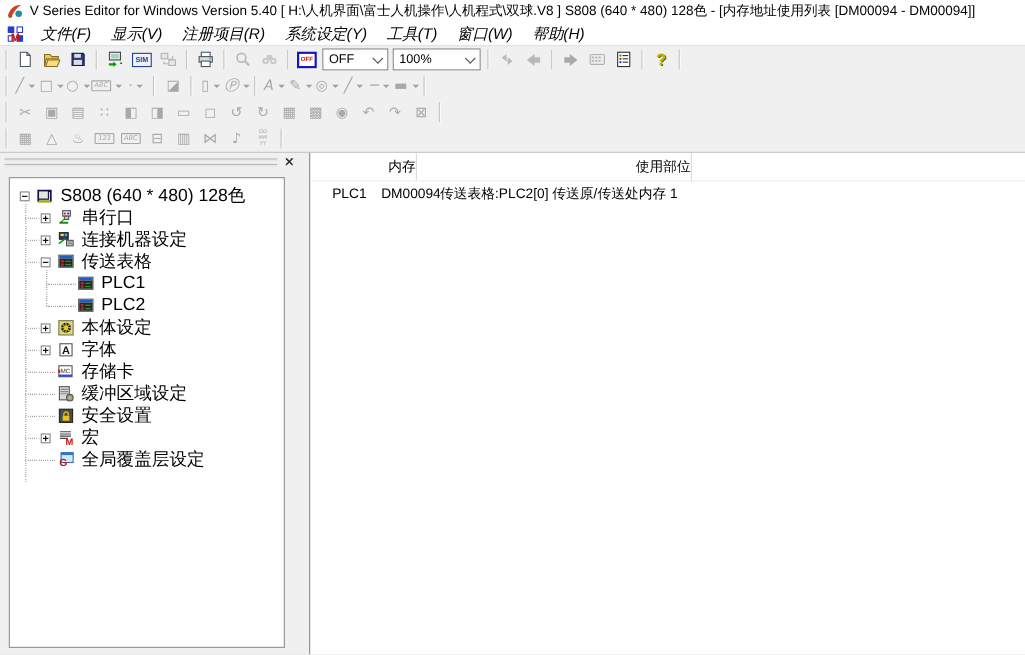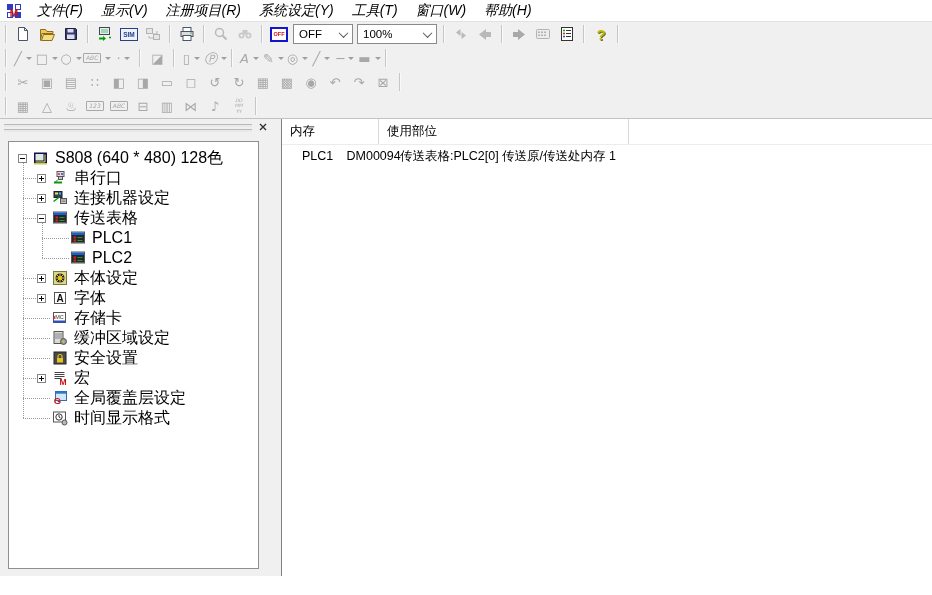--- a/index.html
+++ b/index.html
@@ -61,34 +61,44 @@
   .v1{left:33px;top:81px;height:35px;}
   .exp{width:9px;height:9px;border:1px solid #848484;background:#fff;margin-right:6px;position:relative;
        flex:none;box-sizing:border-box;z-index:1;}
   .exp::before{content:"";position:absolute;left:1px;top:3px;width:5px;height:1px;background:#000;}
   .exp.plus::after{content:"";position:absolute;left:3px;top:1px;width:1px;height:5px;background:#000;}
   .tico{width:16px;height:16px;margin-right:6px;flex:none;z-index:1;}
   .tlabel{font-size:16px;}
   
   .rpanel{flex:1;background:#fff;border-left:1px solid #808080;overflow:hidden;}
   .ghead{display:flex;height:25px;align-items:stretch;border-bottom:1px solid #ececec;}
-  .gcol{display:flex;align-items:center;padding-left:8px;font-size:12.5px;box-sizing:border-box;}
+  .gcol{display:flex;align-items:center;padding-left:8px;font-size:12.5px;box-sizing:border-box;justify-content:flex-end;}
   .hc1{width:97px;border-right:1px solid #d9d9d9;}
   .hc2{width:250px;border-right:1px solid #d9d9d9;}
   .hfill{flex:1;}
   .grow{display:flex;height:22px;align-items:center;font-size:12.5px;}
   .rc1{width:97px;padding-left:8px;box-sizing:border-box;white-space:nowrap;margin-left:12px;}
   .dev{display:inline-block;min-width:41px;}
   .rc2{padding-left:9px;white-space:nowrap;}
 </style>
 </head>
 <body>
 
 <div class="win">
 
+  <div class="titlebar">
+    <span class="app-ico">
+      <svg width="16" height="16" viewBox="0 0 16 16">
+          <path d="M2 13 C4 5 9 2 14 2.5 C10 5.5 7 9 5.5 13.5z" fill="#d04020"></path>
+          <circle cx="12" cy="10.5" r="3" fill="#2090a0"></circle>
+          <path d="M3 14l3-1" stroke="#803010" stroke-width="1"></path>
+        </svg>
+    </span>
+    <span class="title-text">V Series Editor for Windows Version 5.40 [ H:\人机界面\富士人机操作\人机程式\双球.V8 ] S808 (640 * 480)  128色 - [内存地址使用列表 [DM00094 - DM00094]]</span>
+  </div>
 
   <div class="menubar">
     <span class="mdi-ico">
       <svg width="16" height="16" viewBox="0 0 16 16">
           <rect x="1" y="1" width="6" height="6" fill="#2a3ccc"></rect>
           <rect x="9.5" y="1.5" width="5" height="5" fill="#fff" stroke="#2a3ccc"></rect>
           <rect x="1.5" y="9.5" width="5" height="5" fill="#fff" stroke="#2a3ccc"></rect>
           <rect x="9" y="9" width="6" height="6" fill="#2a3ccc"></rect>
           <text x="8" y="14" font-size="10" font-weight="bold" fill="#cc1111" text-anchor="middle">M</text>
         </svg>
@@ -538,29 +548,20 @@
 
         <div class="trow lvl1 leaf">
           <span class="tico"><svg width="16" height="16" viewBox="0 0 16 16">
                 <rect x="3.5" y="1.5" width="11" height="9" fill="#d0e8f8" stroke="#3a6aa0"></rect>
                 <rect x="3.5" y="1.5" width="11" height="2.2" fill="#2a7ac8"></rect>
                 <text x="5.5" y="14" font-size="9.5" font-weight="bold" fill="#cc1111" text-anchor="middle">G</text>
               </svg></span>
           <span class="tlabel">全局覆盖层设定</span>
         </div>
 
-        <div class="trow lvl1 leaf">
-          <span class="tico"><svg width="16" height="16" viewBox="0 0 16 16">
-                <rect x="1.5" y="2" width="12" height="10" fill="#fff" stroke="#555"></rect>
-                <circle cx="7" cy="7" r="3.2" fill="none" stroke="#333"></circle>
-                <path d="M7 5v2l1.5 1" fill="none" stroke="#333"></path>
-                <circle cx="12.5" cy="12.5" r="2.5" fill="#b8b8b8" stroke="#555"></circle>
-              </svg></span>
-          <span class="tlabel">时间显示格式</span>
-        </div>
       </div>
     </div>
 
     <div class="rpanel">
       <div class="ghead">
         <div class="gcol hc1">
             <span>内存</span>
           </div>
         <div class="gcol hc2">
             <span>使用部位</span>

